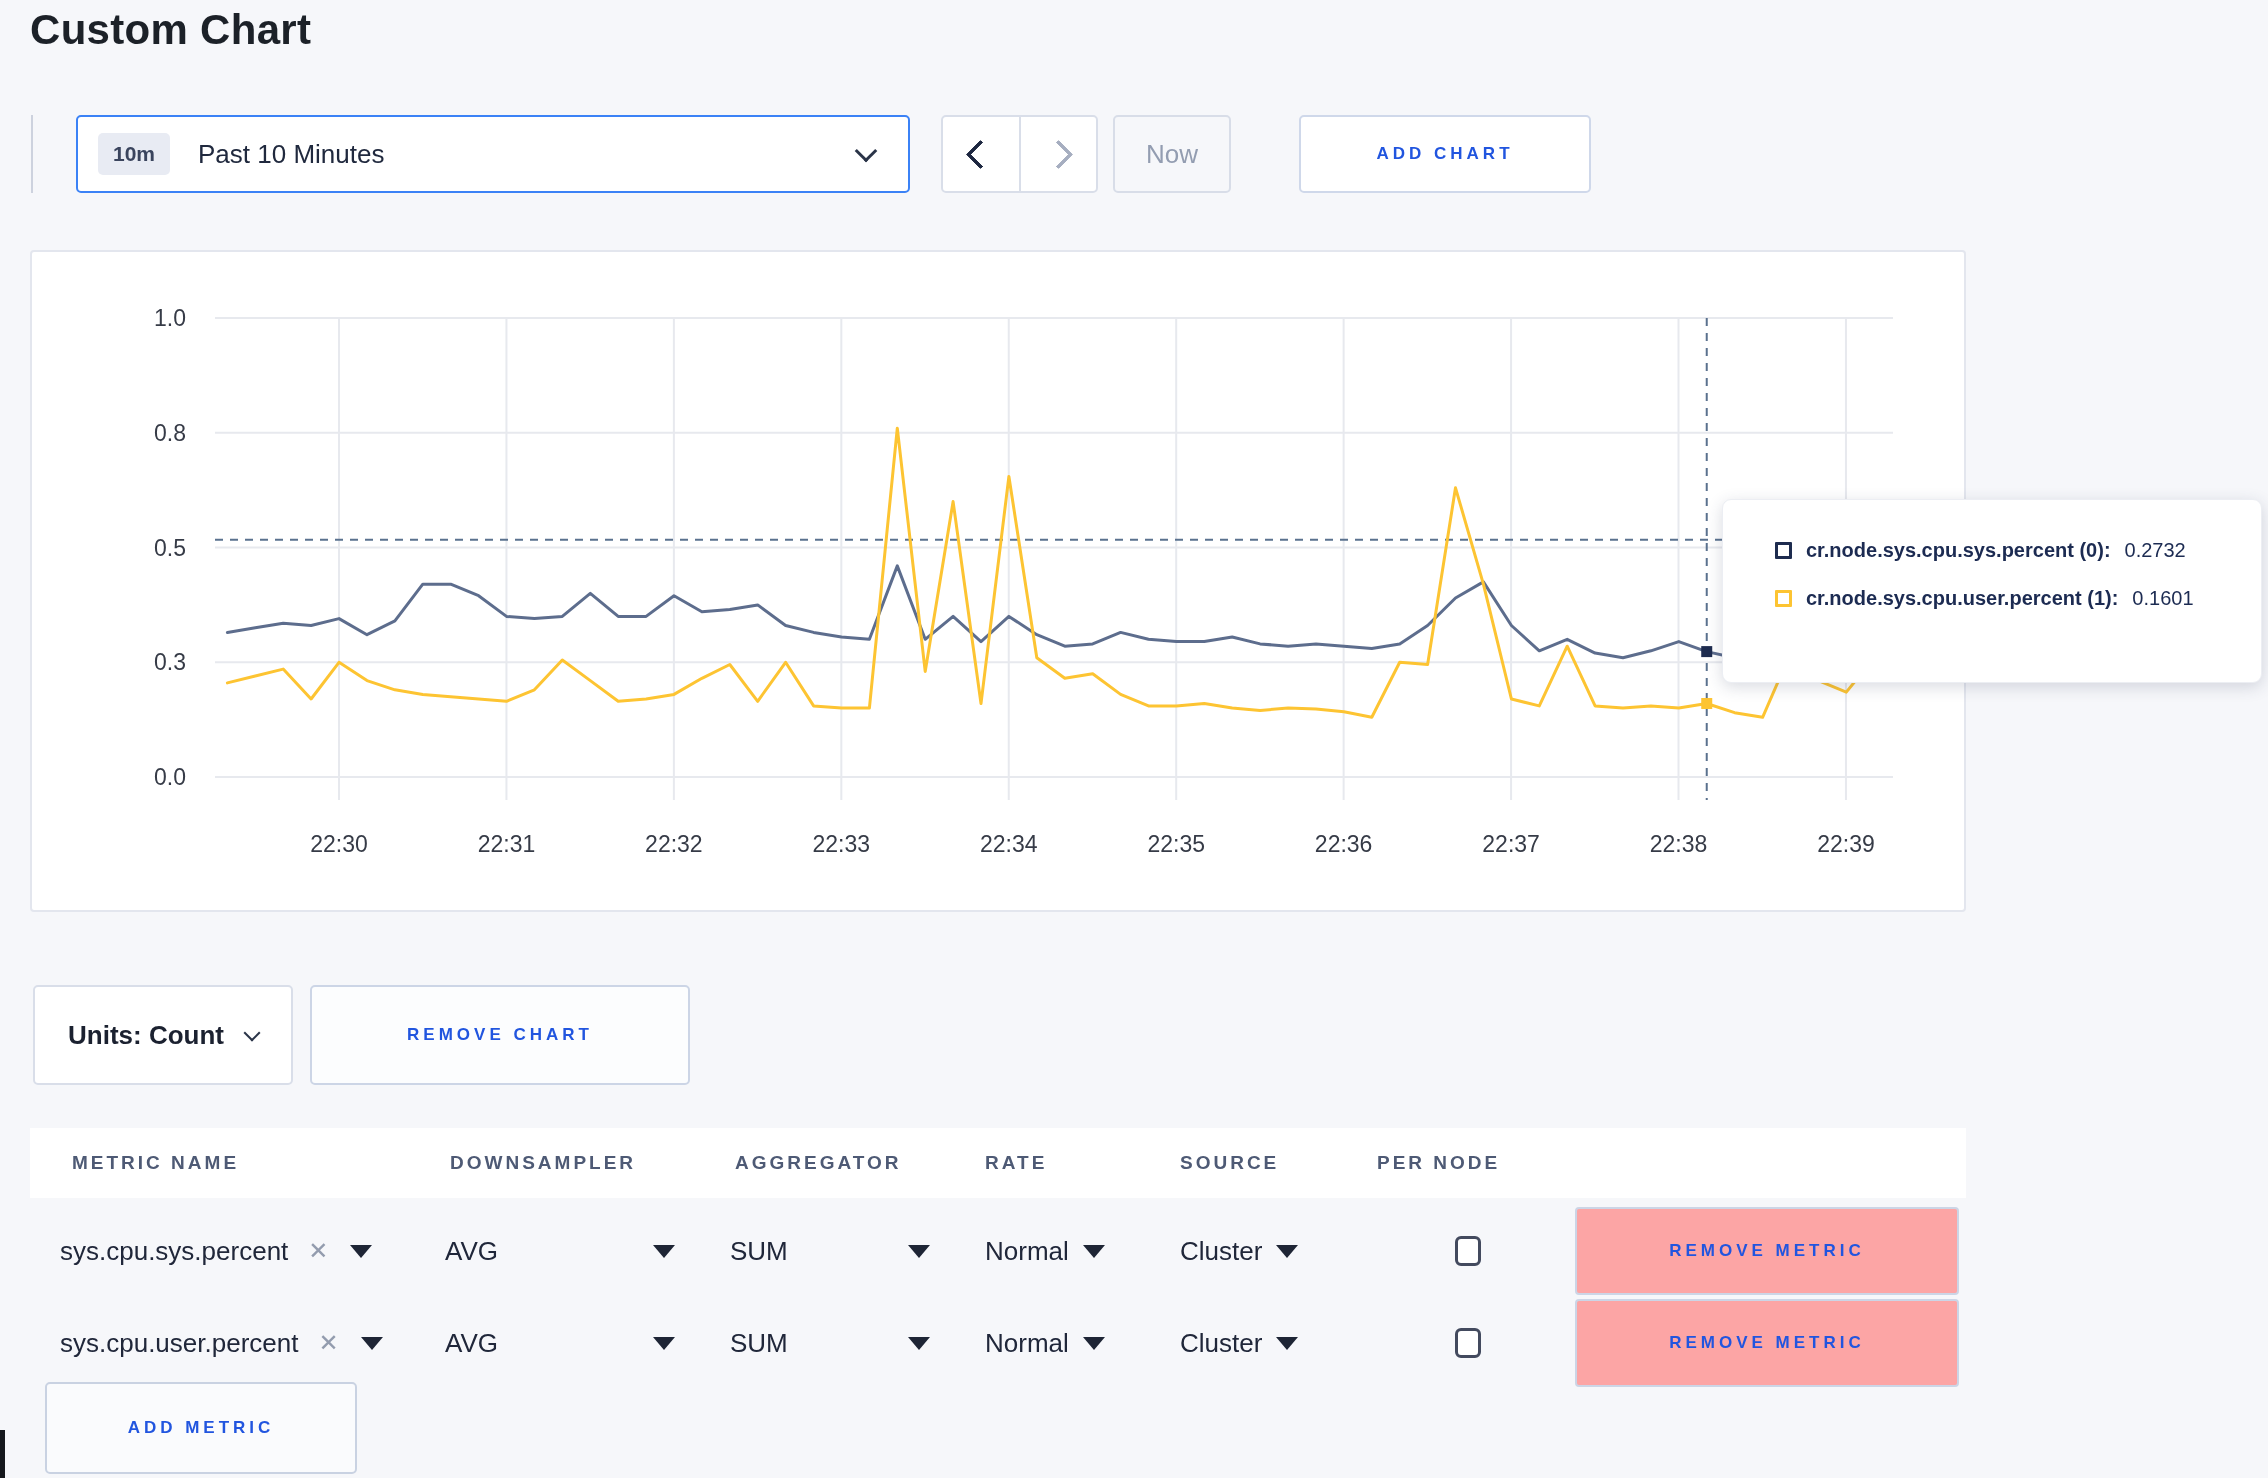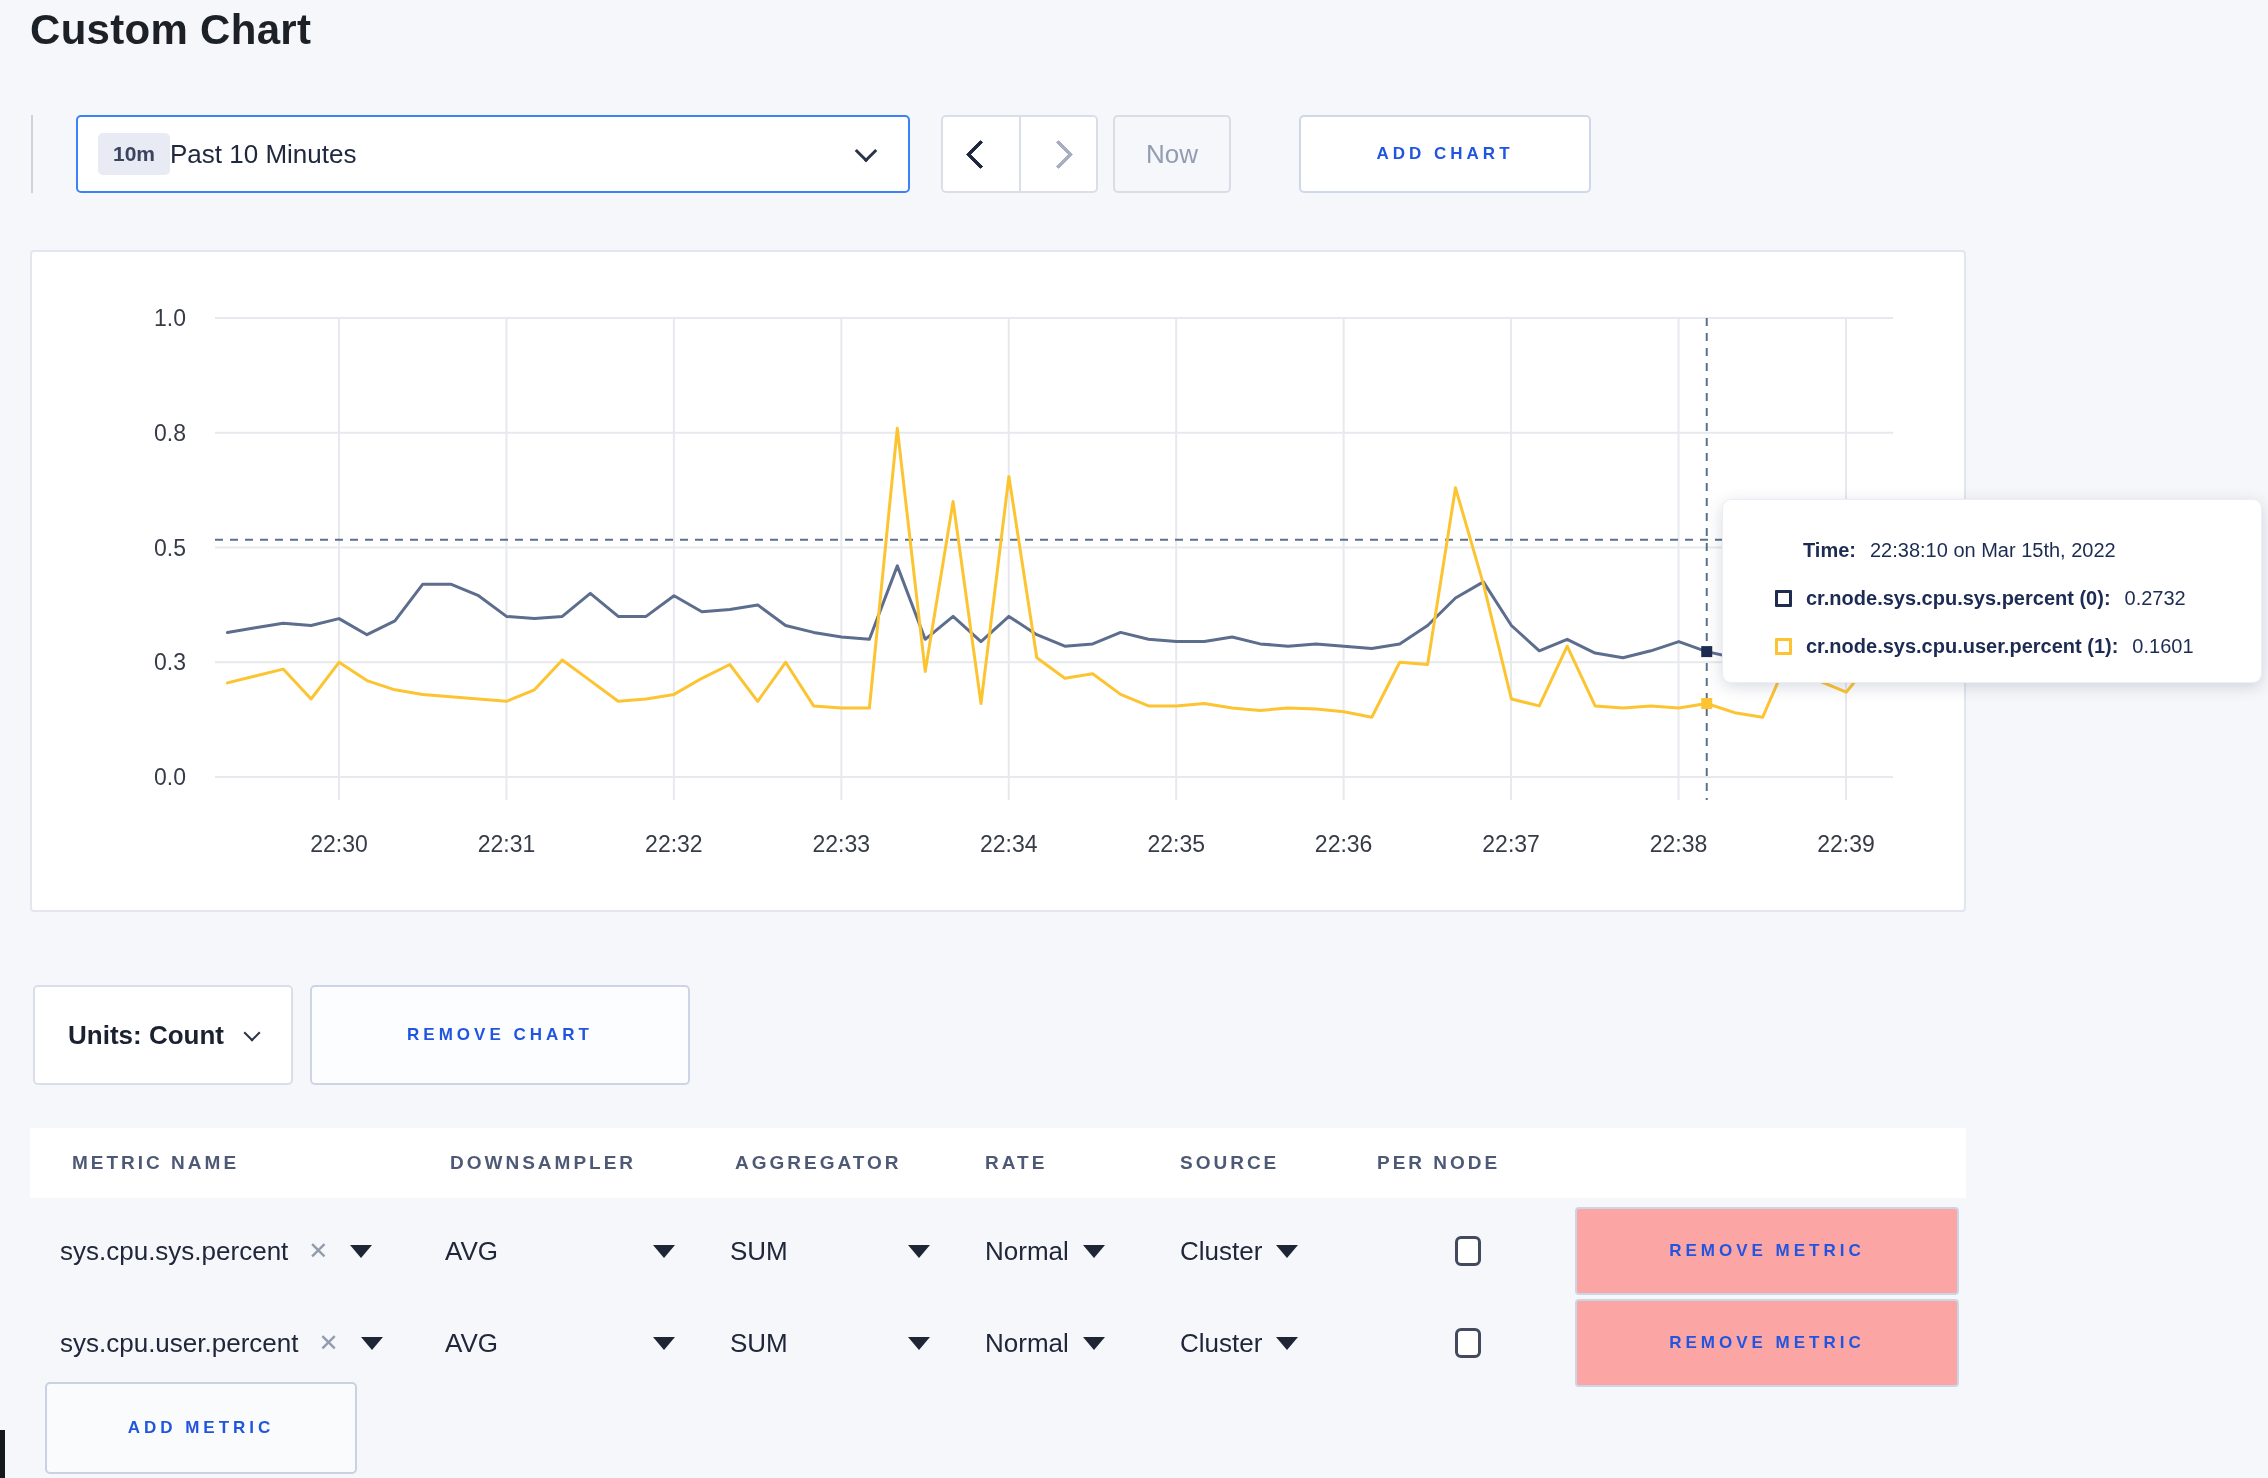--- a/index.html
+++ b/index.html
@@ -13,21 +13,21 @@
 
   
   .page-title{left:30px;top:6px;font-size:42px;font-weight:700;color:#1c2128;letter-spacing:.3px;}
 
   
   .left-divider{left:31px;top:115px;width:2px;height:78px;background:#cdd2de;}
   .time-dropdown{left:76px;top:115px;width:834px;height:78px;background:#fff;
     border:2px solid #3b82f6;border-radius:5px;display:flex;align-items:center;box-sizing:border-box;cursor:pointer;}
   .tw-badge{margin-left:20px;background:#e8ebf3;border-radius:5px;padding:9px 15px;
     font-size:21px;font-weight:bold;color:#3a445d;}
-  .tw-label{font-size:26px;color:#20293e;}
+  .tw-label{margin-left:28px;font-size:26px;color:#20293e;}
   .chev-down{width:13px;height:13px;border-right:3px solid #2a3448;border-bottom:3px solid #2a3448;
     transform:rotate(45deg);display:inline-block;}
   .time-dropdown .chev-down{margin-left:auto;margin-right:34px;margin-top:-6px;}
 
   .pager{left:941px;top:115px;width:157px;height:78px;background:#fff;border:2px solid #d9dee9;
     border-radius:5px;display:flex;box-sizing:border-box;}
   .pager-half{flex:1;display:flex;align-items:center;justify-content:center;cursor:pointer;}
   .pager-half:first-child{border-right:2px solid #d9dee9;}
   .chev-left{width:17px;height:17px;border-left:4px solid #1d2740;border-bottom:4px solid #1d2740;
     transform:rotate(45deg);border-radius:2px;}
@@ -149,24 +149,20 @@
     <line x1="0" y1="459" x2="1678" y2="459" stroke="#e7e9ee" stroke-width="2"></line>
     <line x1="1491.736" y1="0" x2="1491.736" y2="482" stroke="#5a718e" stroke-width="2" stroke-dasharray="8 7"></line>
     <line x1="0" y1="221.697" x2="1678" y2="221.697" stroke="#5a718e" stroke-width="2" stroke-dasharray="8 7"></line>
     <polyline points="12.4,314.4 40.3,309.8 68.2,305.2 96.1,307.5 124.0,300.6 152.0,316.7 179.9,302.9 207.8,266.2 235.7,266.2 263.6,277.7 291.5,298.4 319.4,300.6 347.3,298.4 375.3,275.4 403.2,298.4 431.1,298.4 459.0,277.7 486.9,293.8 514.8,291.5 542.7,286.9 570.6,307.5 598.6,314.4 626.5,319.0 654.4,321.3 682.3,247.9 710.2,321.3 738.1,298.4 766.0,323.6 793.9,298.4 821.8,316.7 849.8,328.2 877.7,325.9 905.6,314.4 933.5,321.3 961.4,323.6 989.3,323.6 1017.2,319.0 1045.1,325.9 1073.1,328.2 1101.0,325.9 1128.9,328.2 1156.8,330.5 1184.7,325.9 1212.6,307.5 1240.5,280.0 1268.4,263.9 1296.4,307.5 1324.3,332.8 1352.2,321.3 1380.1,335.1 1408.0,339.7 1435.9,332.8 1463.8,323.6 1491.7,333.6 1519.6,339.7 1547.6,335.1 1575.5,330.5 1603.4,325.9 1631.3,321.3 1659.2,321.3" fill="none" stroke="#5d6d8d" stroke-width="3" stroke-linejoin="round" stroke-linecap="round"></polyline>
     <polyline points="12.4,364.9 40.3,358.0 68.2,351.1 96.1,381.0 124.0,344.3 152.0,362.6 179.9,371.8 207.8,376.4 235.7,378.7 263.6,381.0 291.5,383.3 319.4,371.8 347.3,342.0 375.3,362.6 403.2,383.3 431.1,381.0 459.0,376.4 486.9,360.3 514.8,346.5 542.7,383.3 570.6,344.3 598.6,387.9 626.5,390.1 654.4,390.1 682.3,110.2 710.2,353.4 738.1,183.6 766.0,385.6 793.9,158.4 821.8,339.7 849.8,360.3 877.7,355.7 905.6,376.4 933.5,387.9 961.4,387.9 989.3,385.6 1017.2,390.1 1045.1,392.4 1073.1,390.1 1101.0,391.1 1128.9,393.8 1156.8,399.3 1184.7,344.3 1212.6,346.5 1240.5,169.8 1268.4,266.2 1296.4,381.0 1324.3,387.9 1352.2,328.2 1380.1,387.9 1408.0,390.1 1435.9,387.9 1463.8,390.1 1491.7,385.5 1519.6,394.7 1547.6,399.3 1575.5,335.1 1603.4,362.6 1631.3,374.1 1659.2,339.7" fill="none" stroke="#fdc432" stroke-width="3" stroke-linejoin="round" stroke-linecap="round"></polyline>
     <rect x="1486.236" y="328.1012" width="11" height="11" fill="#1e2c4f"></rect>
     <rect x="1486.236" y="380.0141" width="11" height="11" fill="#fdc432"></rect>
   </svg>
 
 <div class="abs tooltip">
-  <div class="tt-row tt-time-row">
-    <span class="tt-label">Time:</span>
-    <span class="tt-value">22:38:10 on Mar 15th, 2022</span>
-  </div>
   <div class="tt-row">
     <span class="legend-sq" style="border-color:#1e2c4f"></span>
     <span class="tt-label">cr.node.sys.cpu.sys.percent (0):</span>
     <span class="tt-value">0.2732</span>
   </div>
   <div class="tt-row">
     <span class="legend-sq" style="border-color:#fdc432"></span>
     <span class="tt-label">cr.node.sys.cpu.user.percent (1):</span>
     <span class="tt-value">0.1601</span>
   </div>

